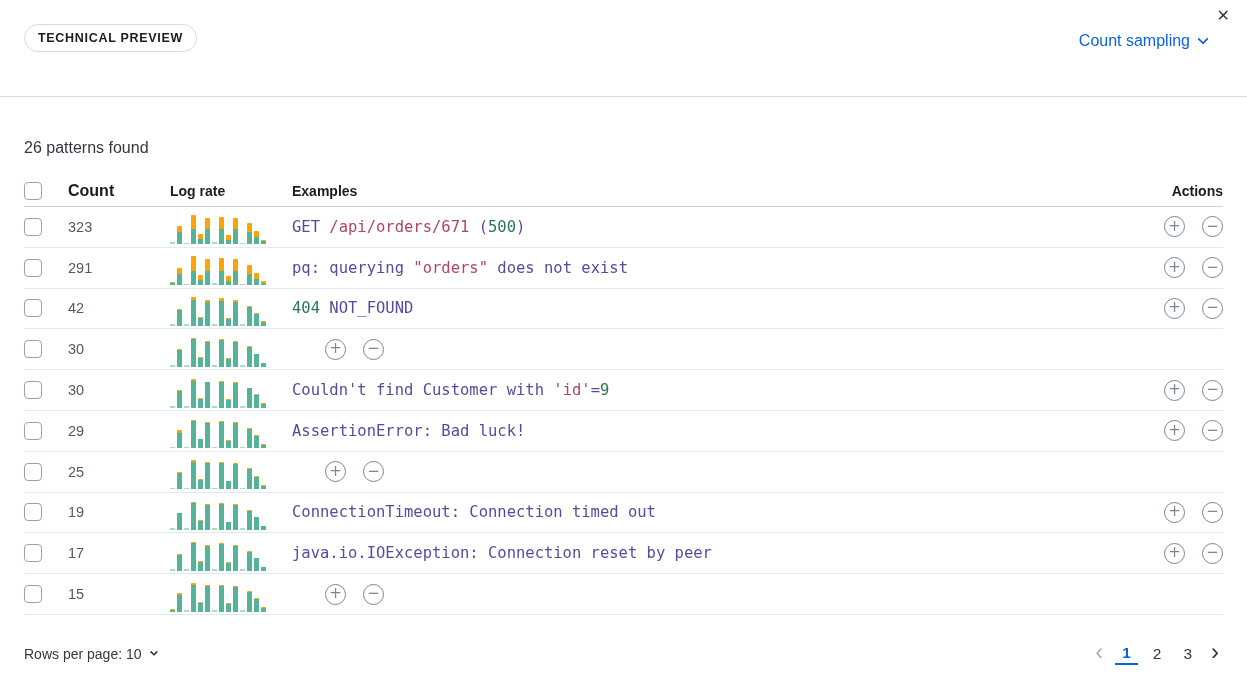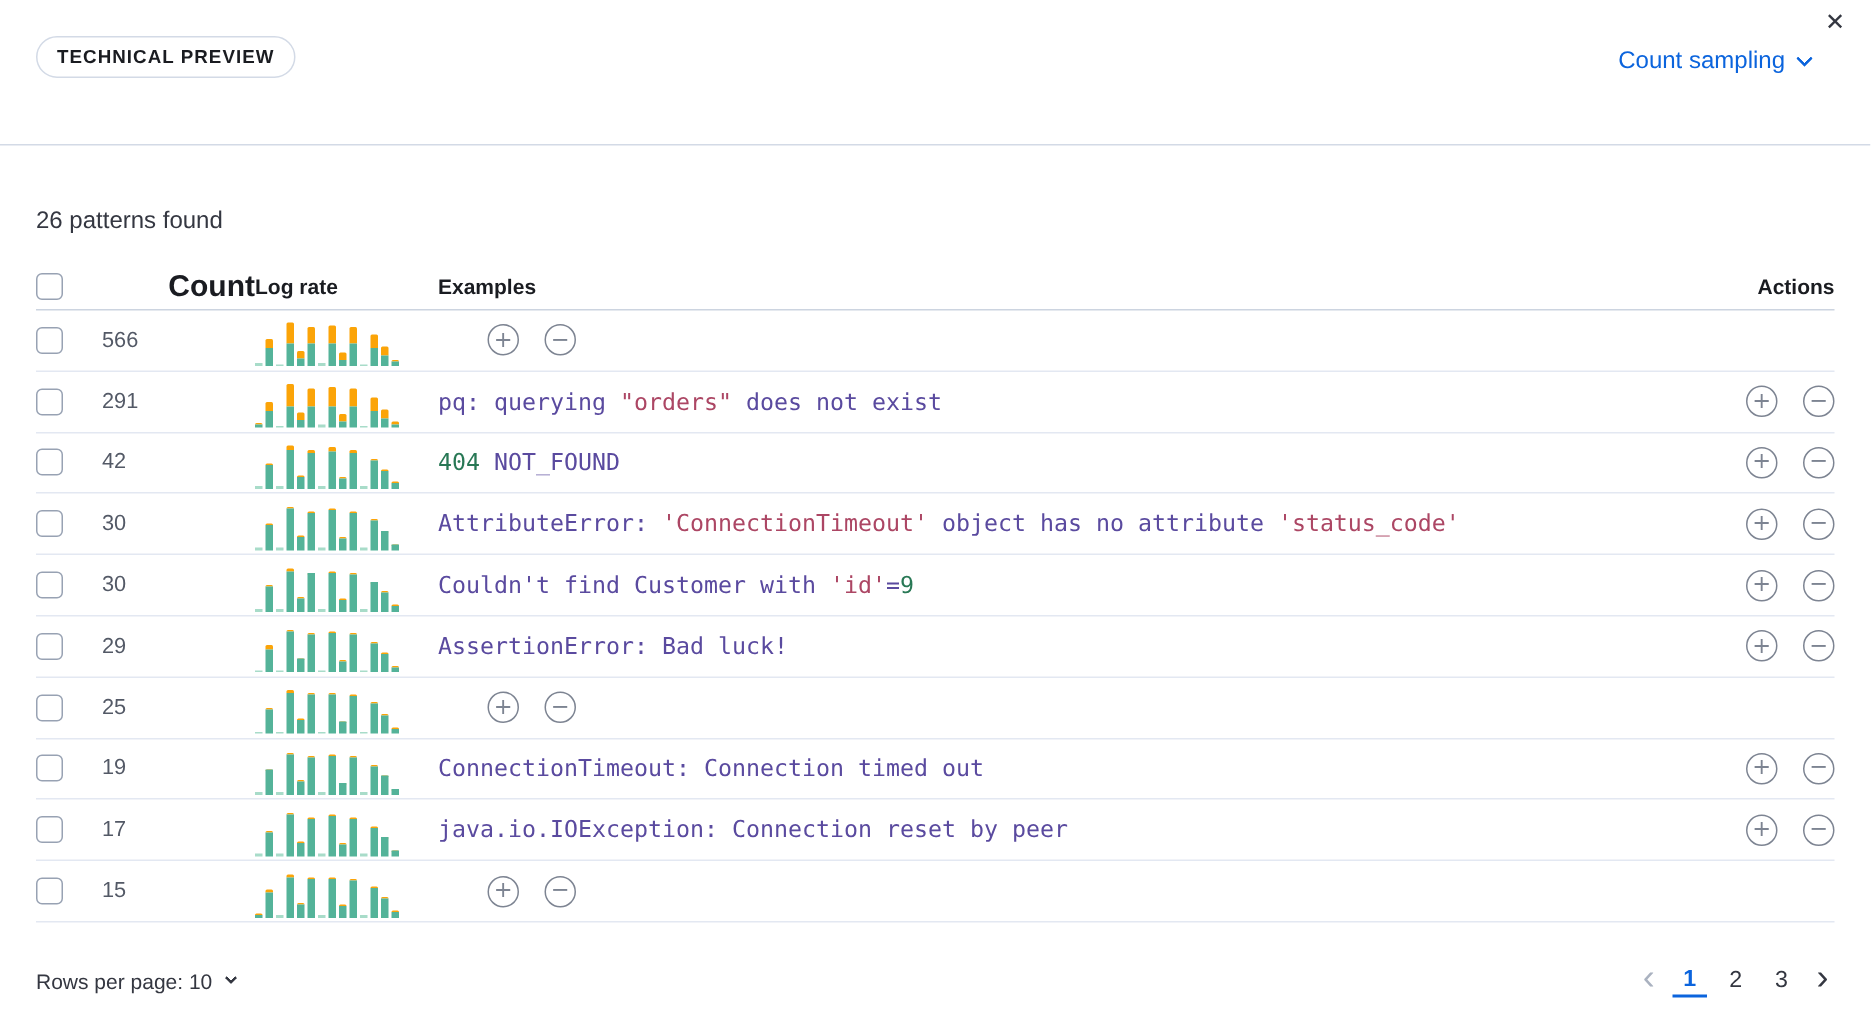--- a/index.html
+++ b/index.html
@@ -29,21 +29,21 @@
   
   .content{padding:0 24px;}
   .summary{margin-top:42px;font-size:16px;color:var(--text);}
   
   .ptable{margin-top:19px;width:100%;}
   .thead,.trow{display:flex;align-items:center;}
   .thead{height:31px;border-bottom:1px solid #ccd4e0;font-weight:700;font-size:14px;color:var(--text-dark);}
   .trow{height:40.8px;border-bottom:1px solid var(--row-line);}
   .col-check{width:44px;display:flex;align-items:center;}
   .col-count{width:102px;font-size:14.5px;color:var(--text-sub);}
-  .thead .col-count{color:var(--text-dark);font-size:20px;text-align:right;}
+  .thead .col-count{color:var(--text-dark);font-size:16px;}
   .col-rate{width:122px;}
   .col-ex{flex:1;min-width:0;}
   .col-act{width:92px;text-align:right;}
   .checkbox{width:18px;height:18px;border:1px solid #98a2b3;border-radius:4px;background:#fff;cursor:pointer;}
   .spark{display:flex;align-items:flex-end;gap:2px;height:30px;width:96px;margin-bottom:-5px;}
   .bar{width:5px;display:flex;flex-direction:column;justify-content:flex-end;}
   .seg{width:100%;}
   .seg.o{background:var(--orange);border-radius:1px 1px 0 0;}
   .seg.t{background:var(--teal);}
   .seg.t.light{background:var(--teal-light);}
@@ -94,21 +94,21 @@
       <div class="col-count">Count</div>
       <div class="col-rate">Log rate</div>
       <div class="col-ex">Examples</div>
       <div class="col-act">Actions</div>
     </div>
     <div id="table-body">
   <div class="trow">
     <div class="col-check">
       <span class="checkbox"></span>
     </div>
-    <div class="col-count">566</div>
+    <div class="col-count">323</div>
     <div class="col-rate">
       <div class="spark">
               <div class="bar">
                 <div class="seg t light" style="height: 2.1px;"></div>
               </div>
               <div class="bar">
                 <div class="seg o" style="height: 5.4px;"></div>
                 <div class="seg t" style="height: 12.6px;"></div>
               </div>
               <div class="bar">
@@ -151,20 +151,23 @@
               <div class="bar">
                 <div class="seg o" style="height: 6px;"></div>
                 <div class="seg t" style="height: 7.5px;"></div>
               </div>
               <div class="bar">
                 <div class="seg o" style="height: 1.2px;"></div>
                 <div class="seg t" style="height: 3px;"></div>
               </div>
             </div>
     </div>
+    <div class="col-ex">
+      <div class="example"><span class="tok-p">GET </span><span class="tok-r">/api/orders/671</span><span class="tok-p"> (</span><span class="tok-g">500</span><span class="tok-p">)</span></div>
+    </div>
     <div class="col-act">
       <div class="actions">
         <button class="action-icon">
                 <span>+</span>
               </button>
         <button class="action-icon">
                 <span>−</span>
               </button>
       </div>
     </div>
@@ -376,23 +379,20 @@
               </div>
               <div class="bar">
                 <div class="seg o" style="height: 0.6px;"></div>
                 <div class="seg t" style="height: 12.6px;"></div>
               </div>
               <div class="bar">
                 <div class="seg o" style="height: 0.6px;"></div>
                 <div class="seg t" style="height: 3.6px;"></div>
               </div>
             </div>
-    </div>
-    <div class="col-ex">
-      <div class="example"><span class="tok-p">AttributeError: </span><span class="tok-r">'ConnectionTimeout'</span><span class="tok-p"> object has no attribute </span><span class="tok-r">'status_code'</span></div>
     </div>
     <div class="col-act">
       <div class="actions">
         <button class="action-icon">
                 <span>+</span>
               </button>
         <button class="action-icon">
                 <span>−</span>
               </button>
       </div>

